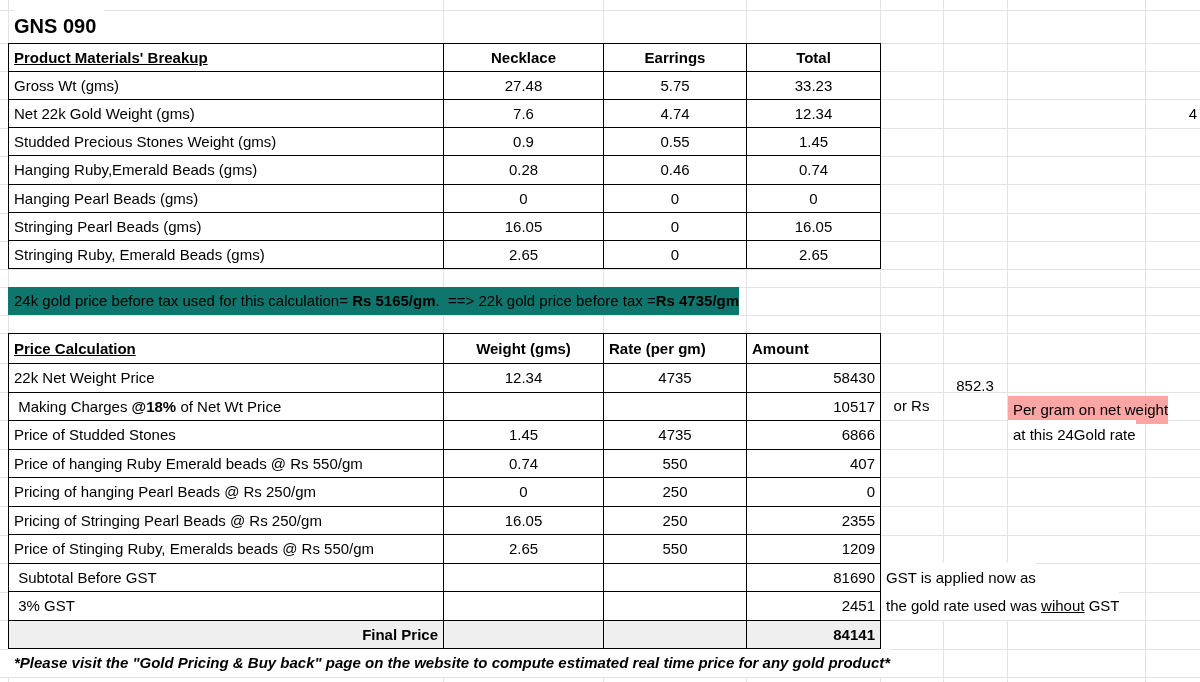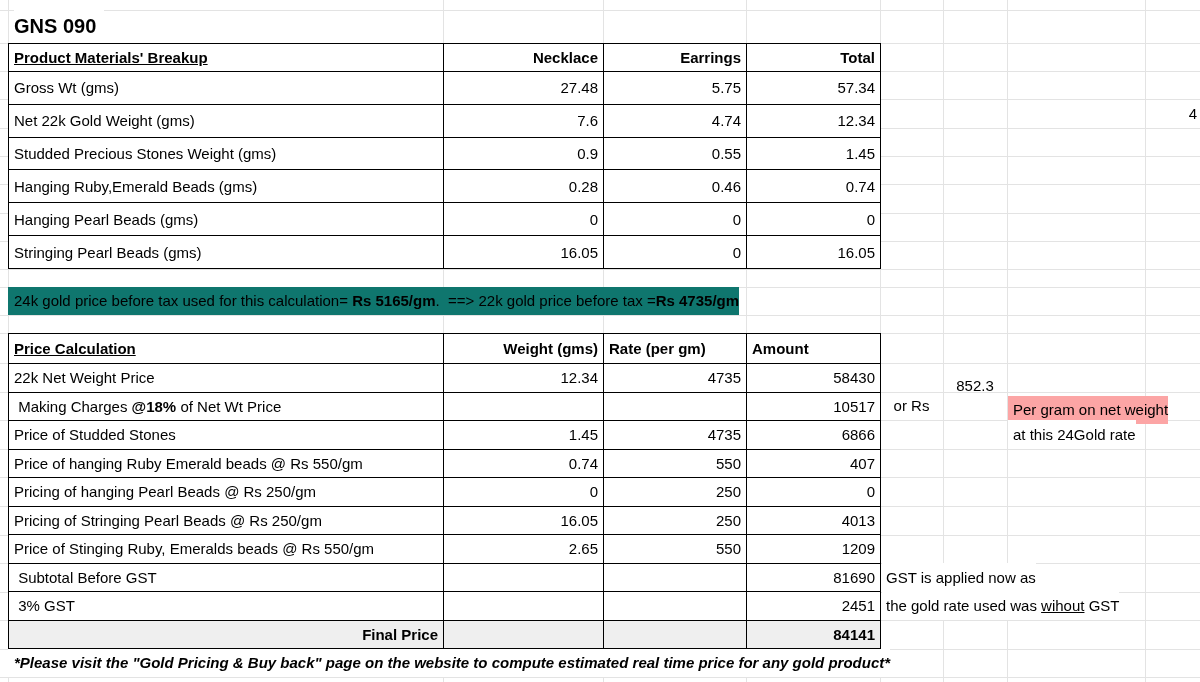--- a/index.html
+++ b/index.html
@@ -26,21 +26,21 @@
     border-collapse:collapse;table-layout:fixed;
     background:#fff;font-size:15px;padding-left:20px;
   }
   table.blk td{
     border:1.5px solid #000;
     padding:0 5px;
     overflow:hidden;white-space:pre;
     vertical-align:middle;
   }
   td.lbl{text-align:left;}
-  td.ctr{text-align:right;}
+  td.ctr{text-align:center;}
   td.rgt{text-align:right;}
   td.hdr{font-weight:bold;}
   td.hdr-u span{font-weight:bold;text-decoration:underline;}
   tr.final-row td{background:#efefef;}
   .b{font-weight:bold;}
 
   .note-line{
     left:8px;top:287px;height:28px;line-height:28px;
     background:#0f766e;padding-left:6px;white-space:pre;
   }
@@ -110,21 +110,21 @@
         <tr style="height:28px;">
       <td class="lbl hdr hdr-u"><span>Product Materials' Breakup</span></td>
       <td class="ctr hdr">Necklace</td>
       <td class="ctr hdr">Earrings</td>
       <td class="ctr hdr">Total</td>
     </tr>
     <tr>
           <td class="lbl">Gross Wt (gms)</td>
           <td class="ctr">27.48</td>
           <td class="ctr">5.75</td>
-          <td class="ctr">57.34</td>
+          <td class="ctr">33.23</td>
         </tr>
     <tr>
           <td class="lbl">Net 22k Gold Weight (gms)</td>
           <td class="ctr">7.6</td>
           <td class="ctr">4.74</td>
           <td class="ctr">12.34</td>
         </tr>
     <tr>
           <td class="lbl">Studded Precious Stones Weight (gms)</td>
           <td class="ctr">0.9</td>
@@ -141,20 +141,26 @@
           <td class="lbl">Hanging Pearl Beads (gms)</td>
           <td class="ctr">0</td>
           <td class="ctr">0</td>
           <td class="ctr">0</td>
         </tr>
     <tr>
           <td class="lbl">Stringing Pearl Beads (gms)</td>
           <td class="ctr">16.05</td>
           <td class="ctr">0</td>
           <td class="ctr">16.05</td>
+        </tr>
+    <tr>
+          <td class="lbl">Stringing Ruby, Emerald Beads (gms)</td>
+          <td class="ctr">2.65</td>
+          <td class="ctr">0</td>
+          <td class="ctr">2.65</td>
         </tr>
   </tbody>
     </table>
 
   <div class="abs note-line"><span>24k gold price before tax used for this calculation= </span><span class="b">Rs 5165/gm</span><span>.  ==&gt; 22k gold price before tax =</span><span class="b">Rs 4735/gm</span></div>
 
   <table class="blk" style="left:8px;top:333px;width:872px;height:316px;">
     <colgroup>
         <col style="width:435px">
         <col style="width:160px">
@@ -195,21 +201,21 @@
     <tr>
           <td class="lbl">Pricing of hanging Pearl Beads @ Rs 250/gm</td>
           <td class="ctr">0</td>
           <td class="ctr">250</td>
           <td class="rgt">0</td>
         </tr>
     <tr>
           <td class="lbl">Pricing of Stringing Pearl Beads @ Rs 250/gm</td>
           <td class="ctr">16.05</td>
           <td class="ctr">250</td>
-          <td class="rgt">4013</td>
+          <td class="rgt">2355</td>
         </tr>
     <tr>
           <td class="lbl">Price of Stinging Ruby, Emeralds beads @ Rs 550/gm</td>
           <td class="ctr">2.65</td>
           <td class="ctr">550</td>
           <td class="rgt">1209</td>
         </tr>
     <tr>
           <td class="lbl"> Subtotal Before GST</td>
           <td class="ctr"></td>

